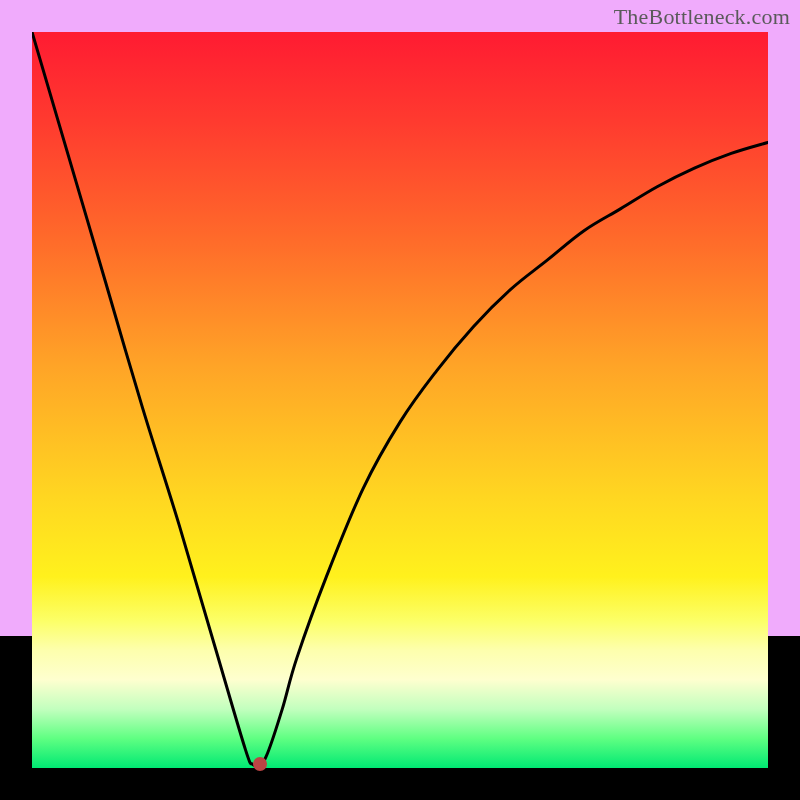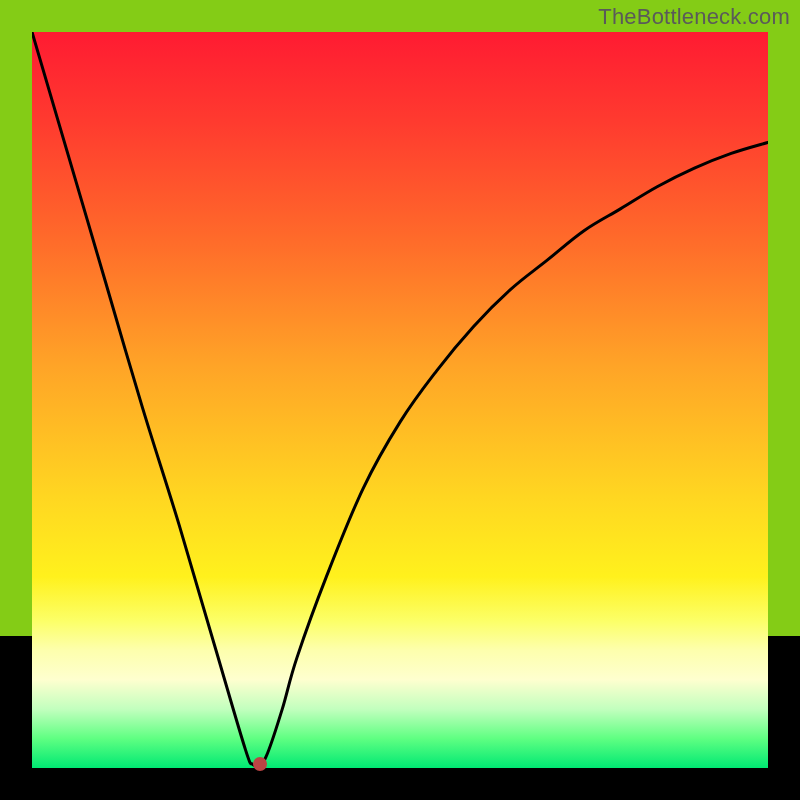--- a/index.html
+++ b/index.html
@@ -8,21 +8,22 @@
     width: 800px;
     height: 800px;
     background: #000;
     font-family: Arial, Helvetica, sans-serif;
     overflow: hidden;
   }
   .frame {
     position: relative;
     width: 800px;
     height: 636px;
-    background: #84cc16;
+    background: #f0abfc;
+    font-family: Liberation Serif, serif;
   }
   .watermark {
     position: absolute;
     top: 4px;
     right: 10px;
     color: #5a5a5a;
     font-size: 22px;
     font-weight: 500;
     letter-spacing: 0.2px;
     z-index: 10;

